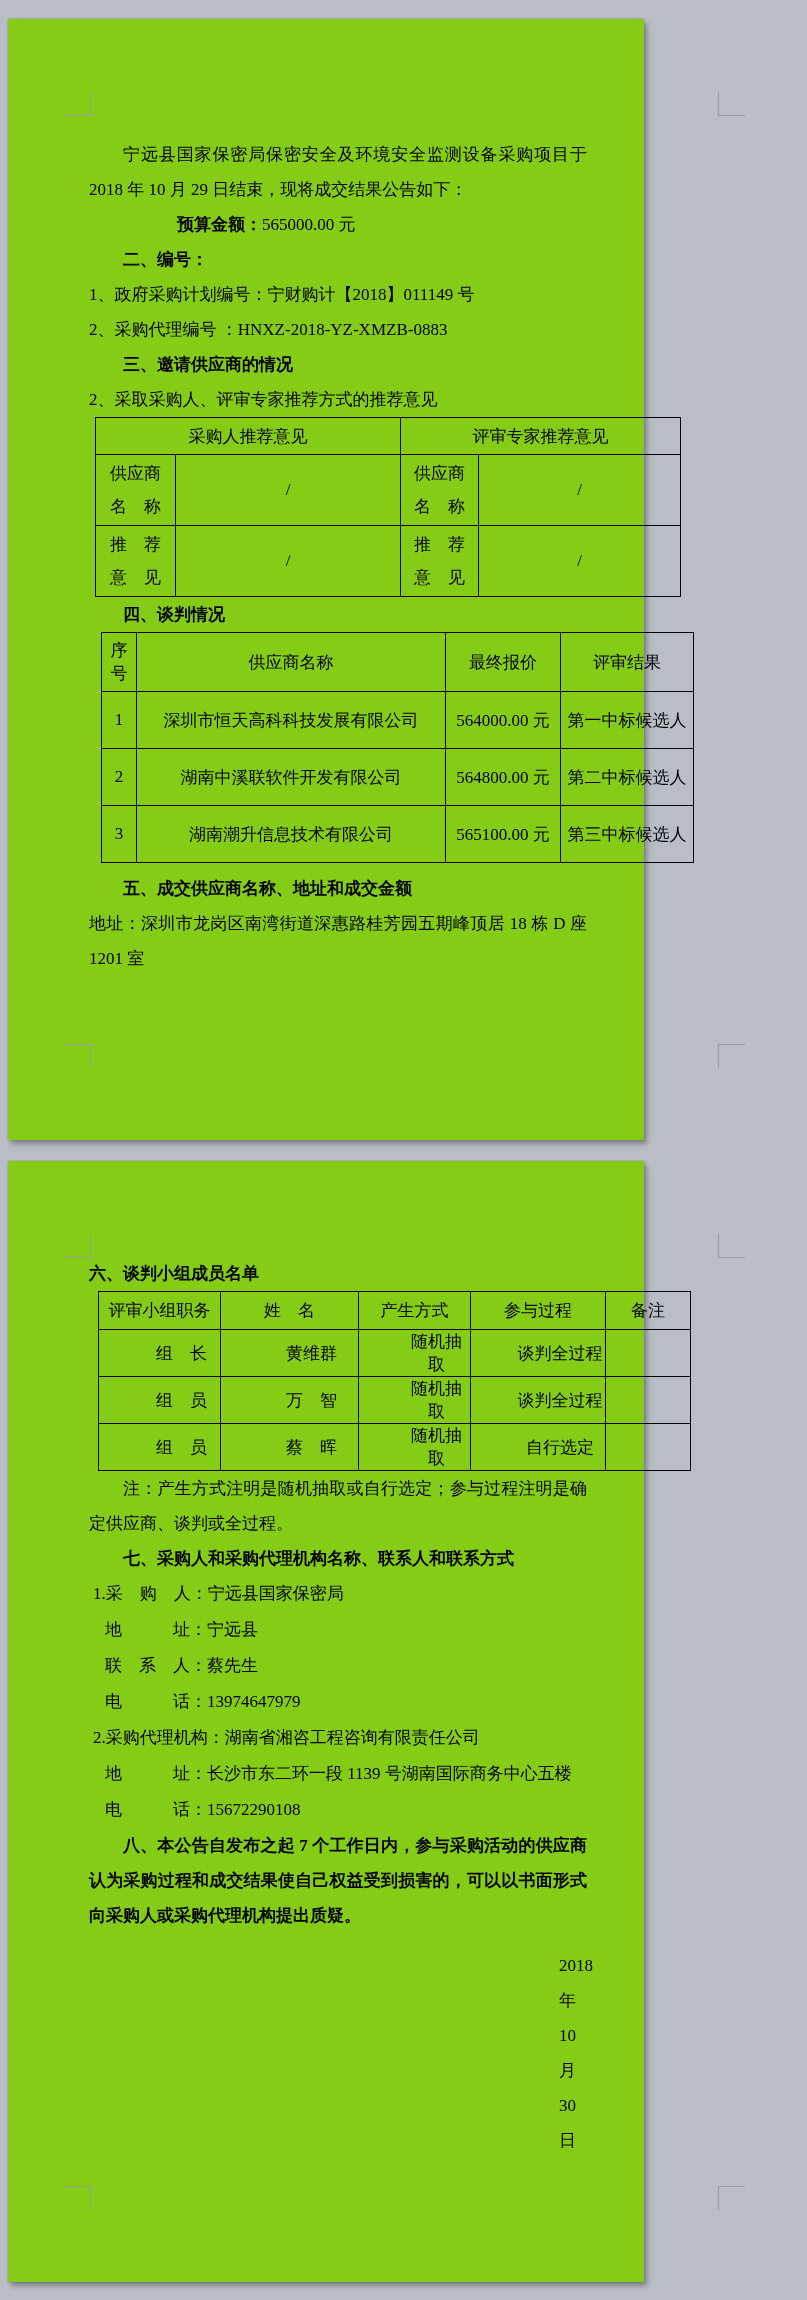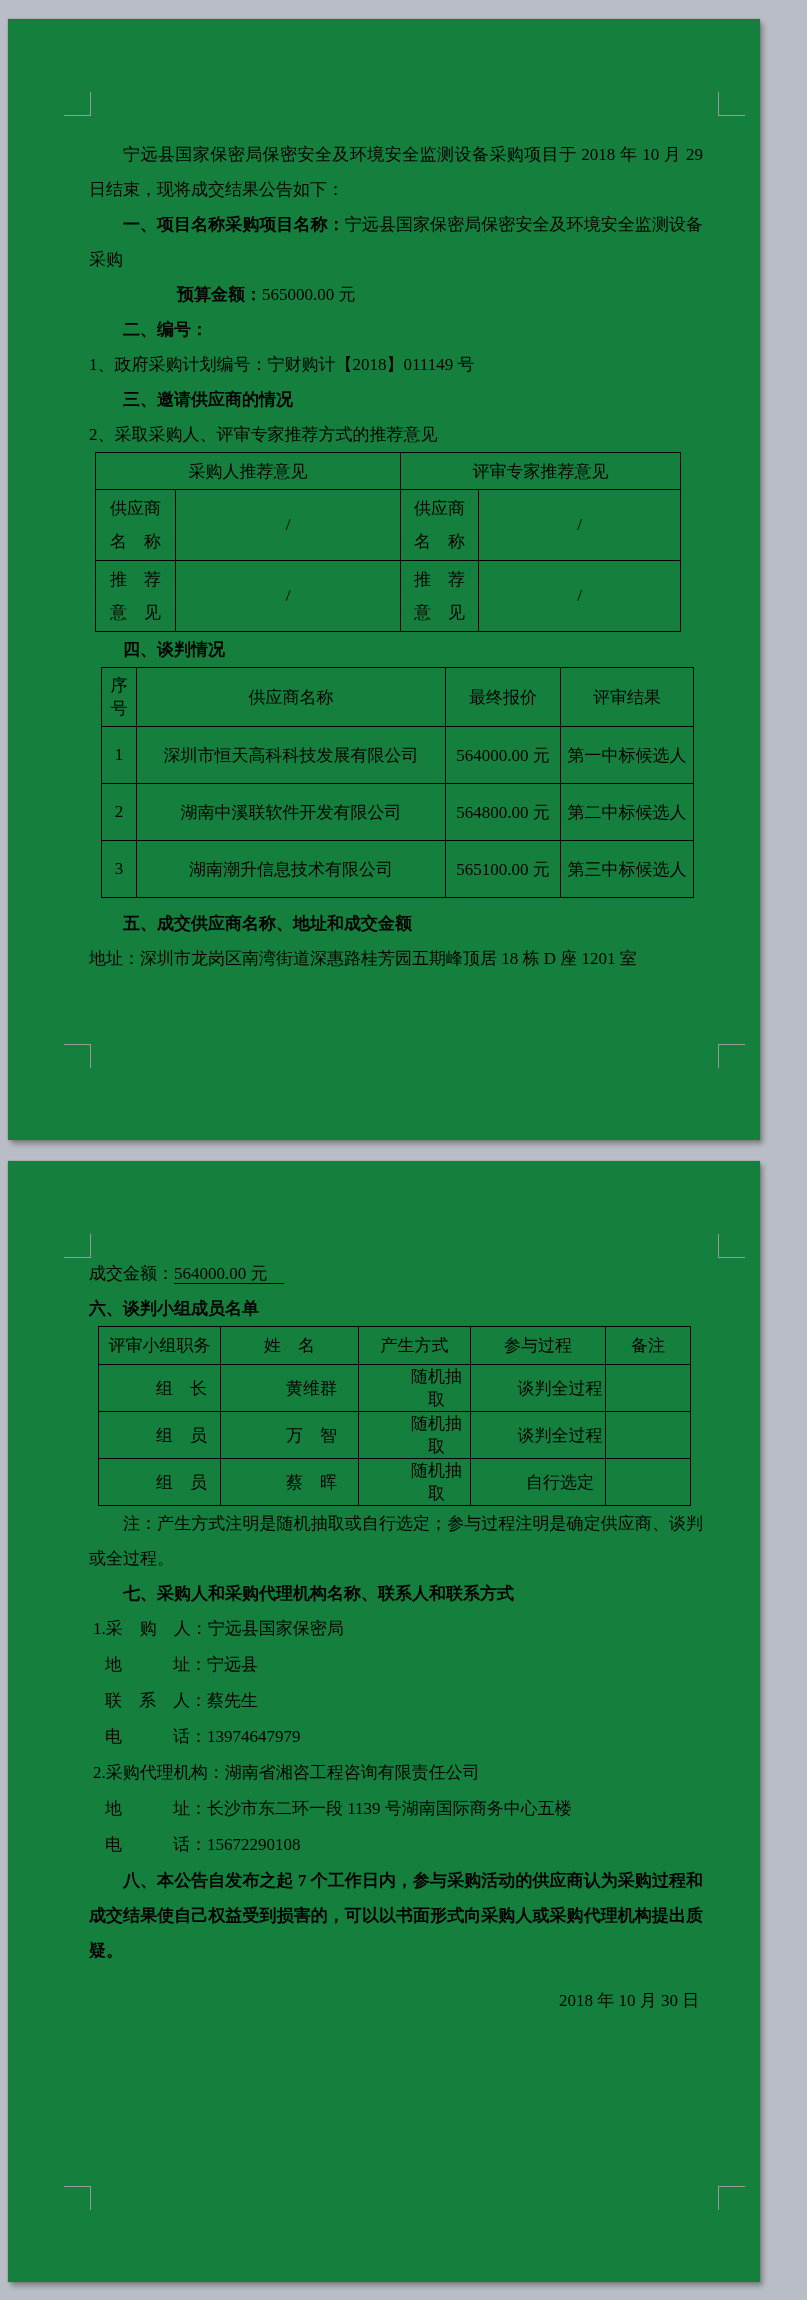--- a/index.html
+++ b/index.html
@@ -5,22 +5,22 @@
   html,body{margin:0;padding:0;}
   body{
     width:807px;height:2300px;
     background:#b9bdc5;
     font-family:"Liberation Serif","DejaVu Serif",serif;
     color:#000;
     overflow:hidden;
     position:relative;
   }
   .page{
-    position:absolute;left:8px;width:752px;height:1121px;
-    background:#15803d;
+    position:absolute;left:8px;width:636px;height:1121px;
+    background:#84cc16;
     box-shadow:0 0 2px rgba(0,0,0,.25), 3px 4px 5px rgba(0,0,0,.3);
   }
   #page1{top:19px;}
   #page2{top:1161px;}
   .content{
     position:absolute;left:81px;right:57px;top:0;
     font-size:17px;
   }
   #page1 .content{padding-top:118px;}
   #page2 .content{padding-top:95px;}
@@ -60,26 +60,26 @@
 
 <div class="page" id="page1">
   <div class="mark tl"></div>
   <div class="mark tr"></div>
   <div class="mark bl"></div>
   <div class="mark br"></div>
 
   <div class="content">
     <div class="line indent2">宁远县国家保密局保密安全及环境安全监测设备采购项目于 2018 年 10 月 29 日结束，现将成交结果公告如下：</div>
 
-    <div class="line indent2"><span class="b">一、项目名称采购项目名称：</span><span>宁远县国家保密局保密安全及环境安全监测设备采购</span></div>
 
     <div class="line budget"><span>预算金额：</span><span class="val">565000.00 元</span></div>
 
     <div class="line h">二、编号：</div>
     <div class="line">1、政府采购计划编号：宁财购计【2018】011149 号</div>
+    <div class="line">2、采购代理编号 ：HNXZ-2018-YZ-XMZB-0883</div>
 
     <div class="line h">三、邀请供应商的情况</div>
     <div class="line">2、采取采购人、评审专家推荐方式的推荐意见</div>
 
     <table class="t1">
       <colgroup>
           <col style="width:80px">
           <col style="width:225px">
           <col style="width:78px">
           <col style="width:202px">
@@ -150,21 +150,20 @@
   </div>
 </div>
 
 <div class="page" id="page2">
   <div class="mark tl"></div>
   <div class="mark tr"></div>
   <div class="mark bl"></div>
   <div class="mark br"></div>
 
   <div class="content">
-    <div class="line"><span>成交金额：</span><span class="amount-val">564000.00 元</span></div>
 
     <div class="line h" style="text-indent:0;">六、谈判小组成员名单</div>
 
     <table class="t3">
       <colgroup>
           <col style="width:122px">
           <col style="width:138px">
           <col style="width:112px">
           <col style="width:135px">
           <col style="width:85px">

